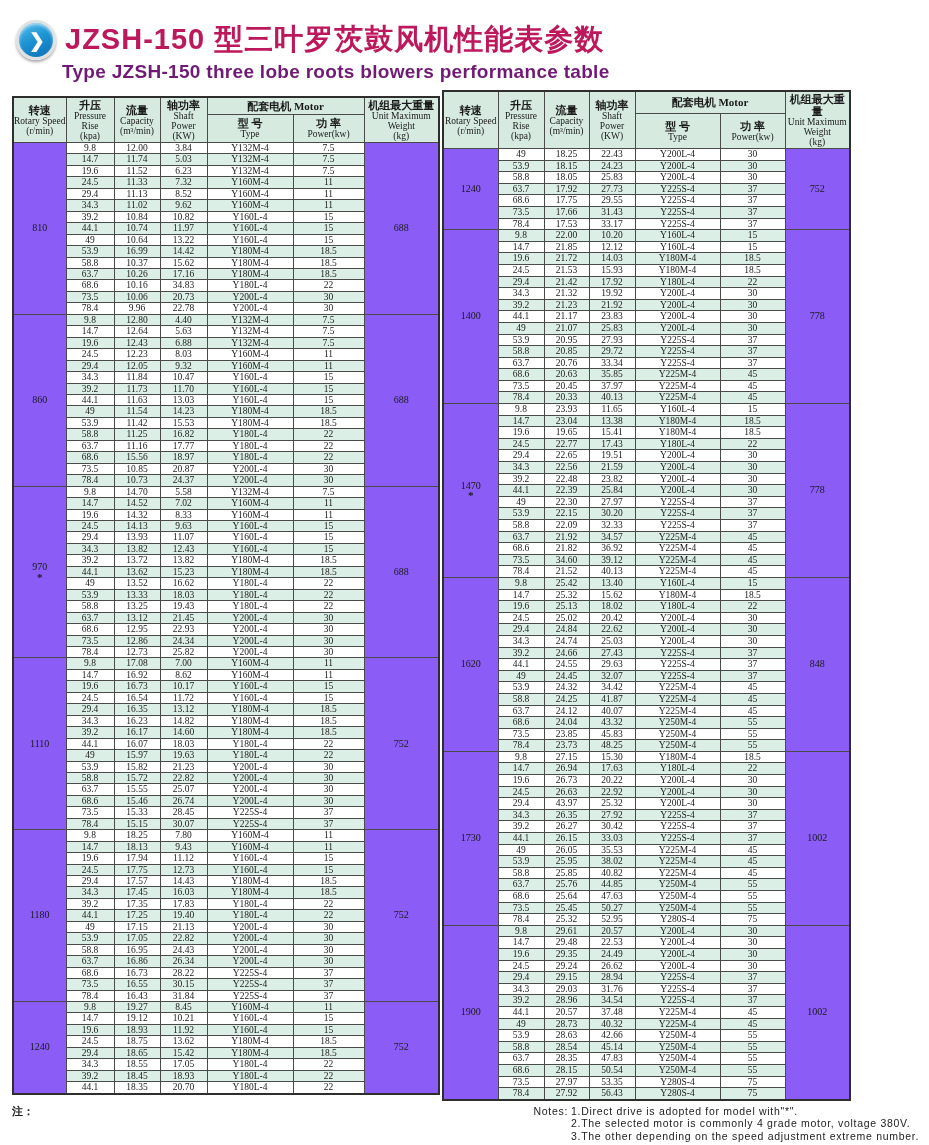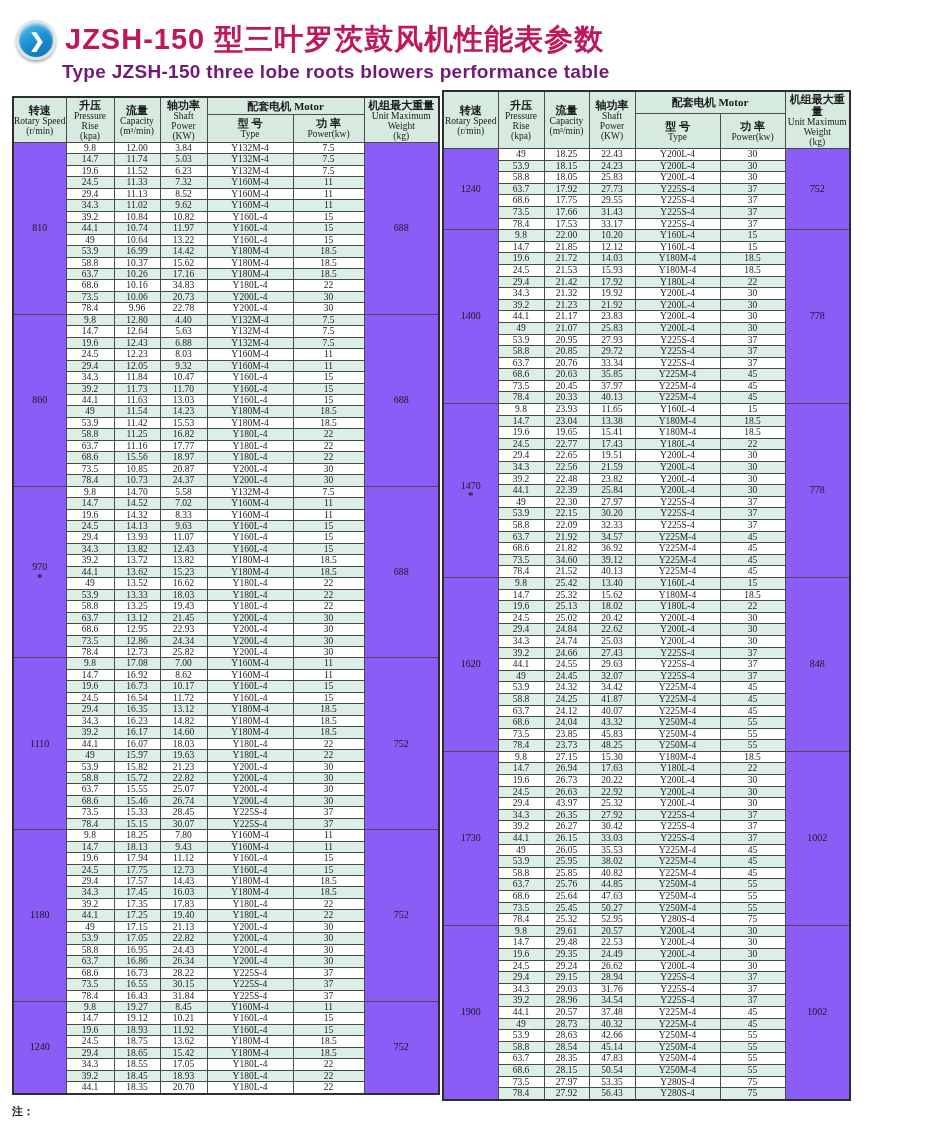--- a/index.html
+++ b/index.html
@@ -1349,13 +1349,21 @@
           <td class="c">75</td>
         </tr>
       </tbody>
     </table>
 </div>
 
 <div class="notes-row">
   <div class="notes notes-zh">
     <span class="notes-label">注：</span>
   </div>
+  <div class="notes notes-en">
+    <span class="notes-label">Notes:</span>
+    <div class="notes-items">
+      <div>1.Direct drive is adopted for model with"*".</div>
+      <div>2.The selected motor is commonly 4 grade motor, voltage 380V.</div>
+      <div>3.The other depending on the speed adjustment extreme number.</div>
+    </div>
+  </div>
 </div>
 
 </body></html>

